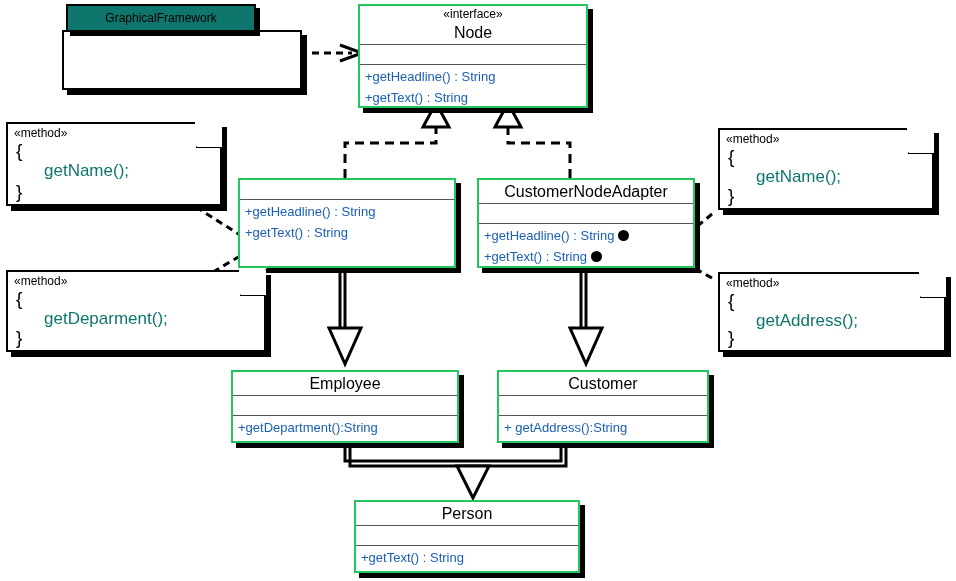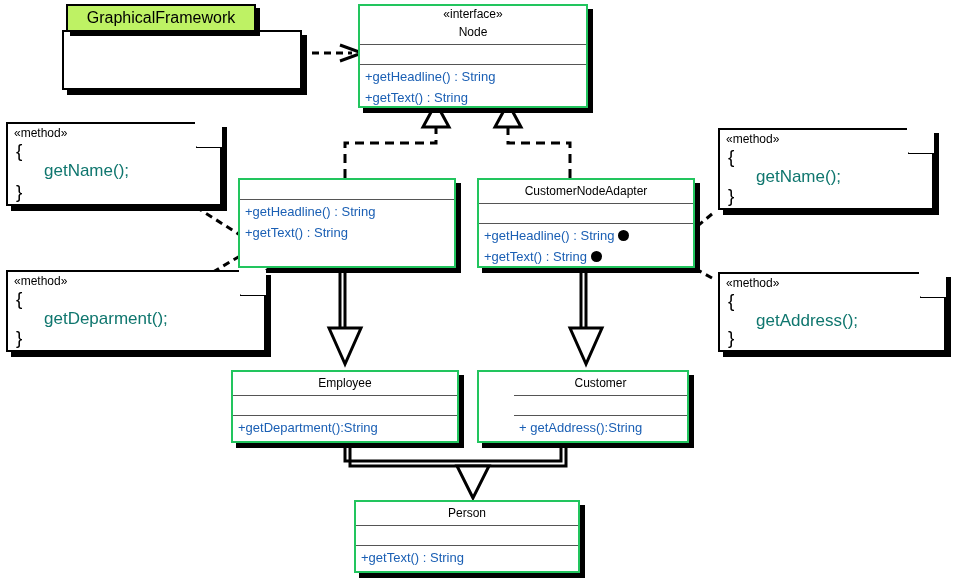--- a/index.html
+++ b/index.html
@@ -41,21 +41,21 @@
     border-bottom: 1px solid #555555;
     padding: 1px 5px;
     overflow: hidden;
   }
   .uml-class .compartment.last {
     border-bottom: none;
   }
   .cmp-name {
     text-align: center;
     color: #000000;
-    font-size: 12px;
+    font-size: 16px;
     line-height: 21px;
     white-space: nowrap;
   }
   .cmp-stereotype {
     text-align: center;
     color: #000000;
     font-size: 12px;
     line-height: 15px;
     white-space: nowrap;
   }
@@ -86,25 +86,25 @@
   }
 
   
   .uml-package {
     position: absolute;
     z-index: 5;
   }
   .pkg-tab {
     position: absolute;
     box-sizing: border-box;
-    background: #bef264;
+    background: #0f766e;
     border: 2px solid #000000;
     box-shadow: 4px 4px 0 0 #000000;
     text-align: center;
-    font-size: 16px;
+    font-size: 12px;
     line-height: 24px;
     color: #000000;
     white-space: nowrap;
     z-index: 2;
   }
   .pkg-body {
     position: absolute;
     box-sizing: border-box;
     background: #ffffff;
     border: 2px solid #000000;
@@ -285,21 +285,21 @@
   <div class="uml-class" style="left:231px; top:370px; width:228px; height:73px;">
     <div class="compartment">
       <div class="cmp-name">Employee</div>
     </div>
     <div class="compartment cmp-attrs"></div>
     <div class="compartment cmp-ops last">
       <div class="op-line">+getDepartment():String</div>
     </div>
   </div>
 
-  <div class="uml-class" style="left:477px; top:370px; width:212px; height:73px;padding-left:35px;">
+  <div class="uml-class" style="left:497px; top:370px; width:212px; height:73px;">
     <div class="compartment">
       <div class="cmp-name">Customer</div>
     </div>
     <div class="compartment cmp-attrs"></div>
     <div class="compartment cmp-ops last">
       <div class="op-line">+ getAddress():String</div>
     </div>
   </div>
 
   <div class="uml-class" style="left:354px; top:500px; width:226px; height:73px;">

